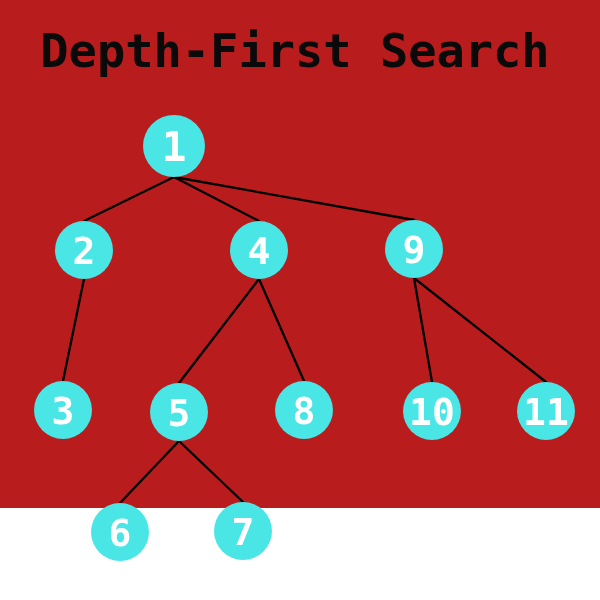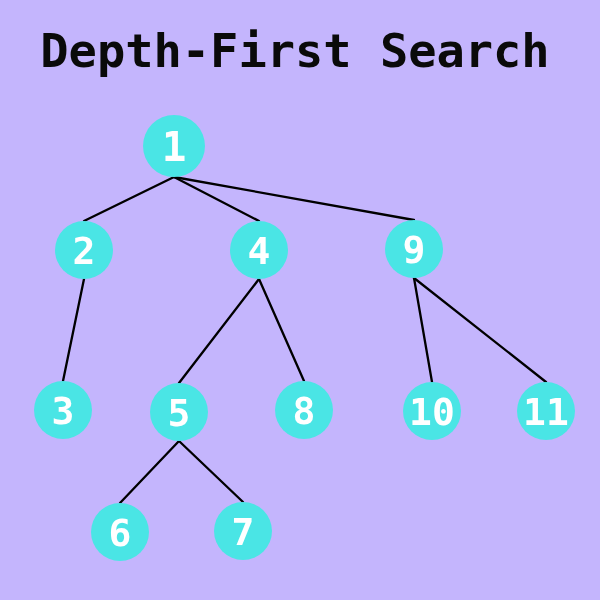--- a/index.html
+++ b/index.html
@@ -9,22 +9,22 @@
   }
   body {
     width: 600px;
     height: 600px;
     overflow: hidden;
     font-family: "DejaVu Sans Mono", "Liberation Mono", monospace;
   }
   .stage {
     position: relative;
     width: 600px;
-    height: 600px;
-    background: #c4b5fd;
+    height: 508px;
+    background: #b91c1c;
   }
   .title {
     position: absolute;
     top: 27px;
     left: -5px;
     width: 600px;
     text-align: center;
     font-family: "DejaVu Sans Mono", "Liberation Mono", monospace;
     font-weight: bold;
     font-size: 47px;

